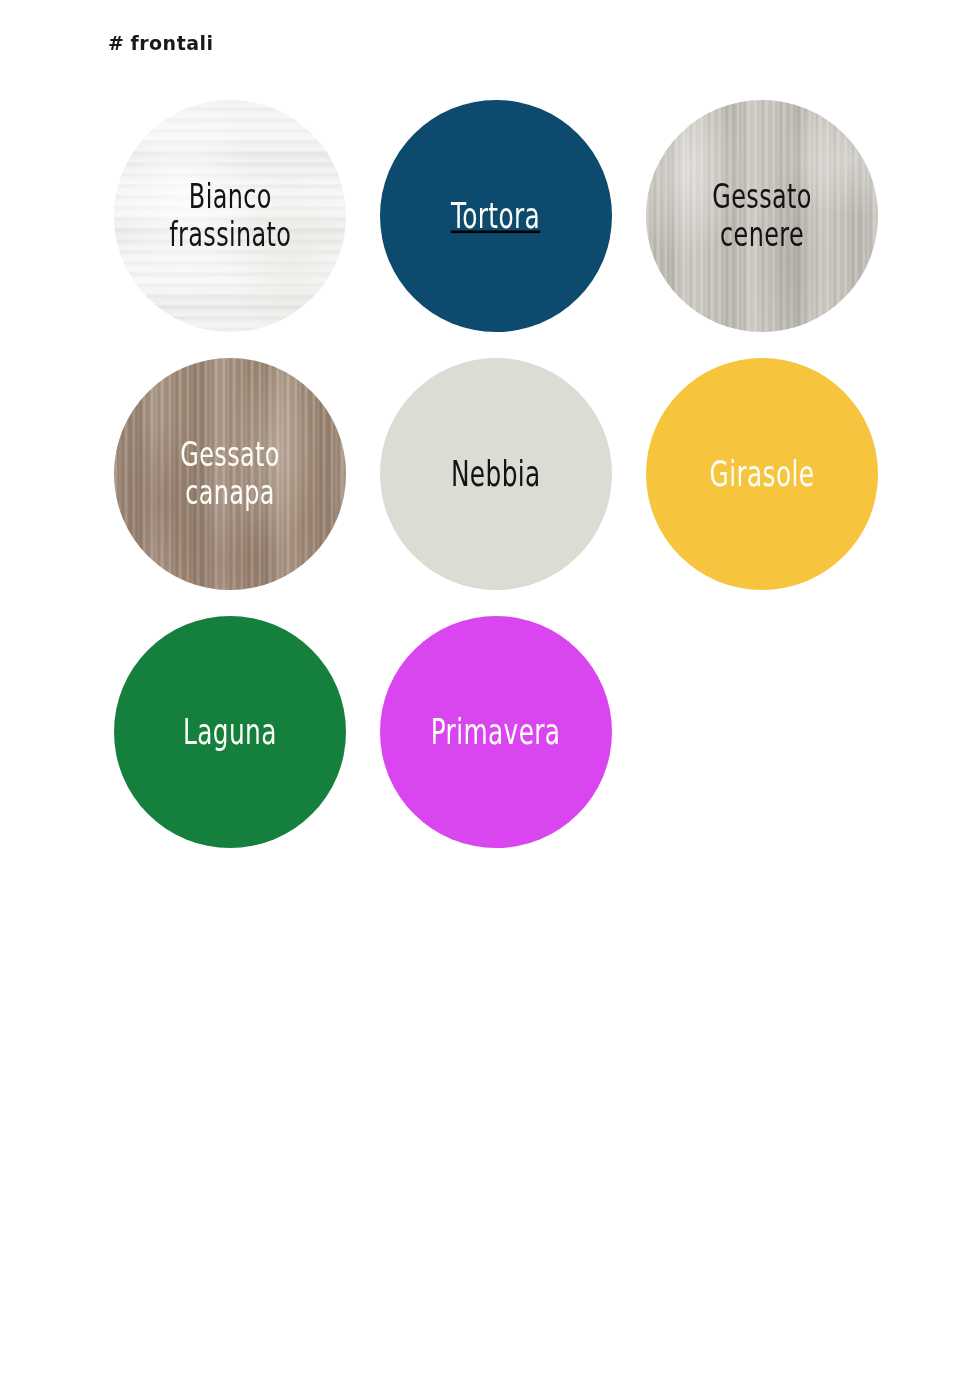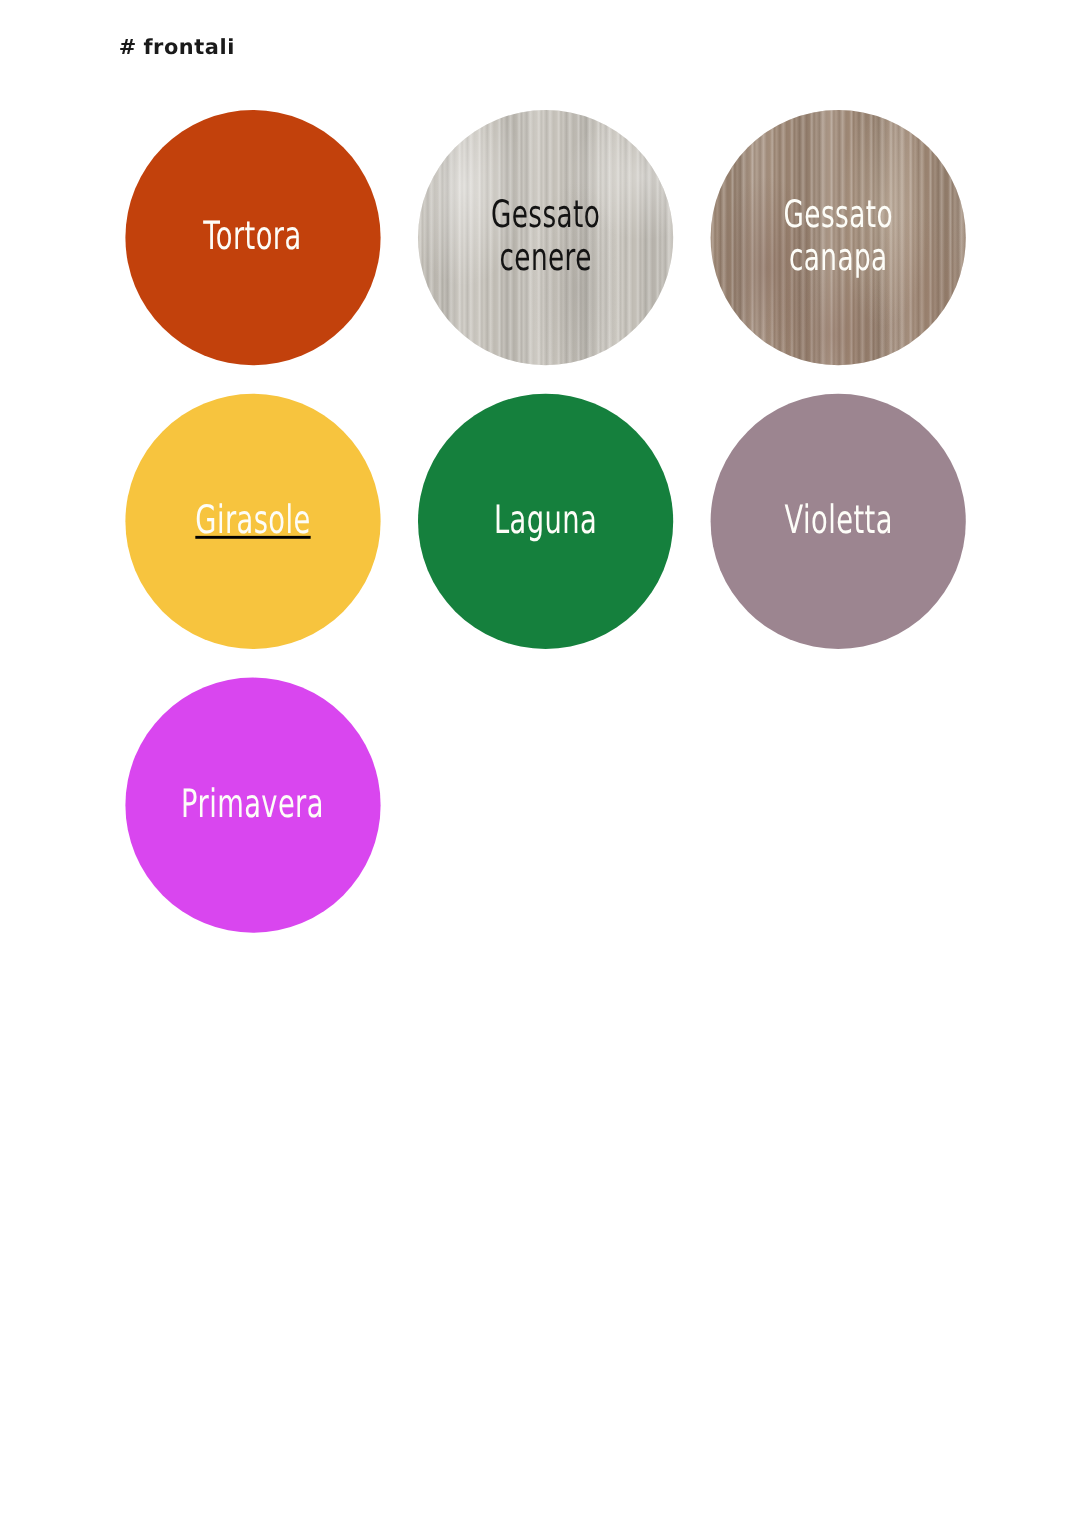--- a/index.html
+++ b/index.html
@@ -165,55 +165,63 @@
 
 <div class="page">
 
   <div class="header">
     <span class="hash">#</span>
       <span>frontali</span>
   </div>
 
   <div class="grid">
       <div class="cell">
-        <div class="swatch" style="background: #c2410c;">
+        <div class="swatch" style="background: rgb(244, 244, 242);">
+          <div class="grain grain-h"></div>
+          <div class="grain grain-blotch-white" style="z-index: 2;"></div>
+          <div class="swatch-label two-line lbl-dark" style="color: rgb(19, 19, 19);">Bianco
+frassinato</div>
+        </div>
+      </div>
+      <div class="cell">
+        <div class="swatch" style="background: #0c4a6e; text-decoration: underline;">
           <div class="swatch-label lbl-light" style="color: rgb(253, 253, 248);">Tortora</div>
         </div>
       </div>
       <div class="cell">
         <div class="swatch" style="background: rgb(199, 195, 187);">
           <div class="grain grain-v"></div>
           <div class="grain grain-blotch-grey" style="z-index: 2;"></div>
           <div class="swatch-label two-line lbl-dark" style="color: rgb(19, 19, 19);">Gessato
 cenere</div>
         </div>
       </div>
       <div class="cell">
         <div class="swatch" style="background: rgb(157, 134, 115);">
           <div class="grain grain-v"></div>
           <div class="grain grain-blotch" style="z-index: 2;"></div>
           <div class="swatch-label two-line lbl-light" style="color: rgb(253, 253, 248);">Gessato
 canapa</div>
         </div>
       </div>
       <div class="cell">
-        <div class="swatch" style="background: rgb(247, 196, 62); text-decoration: underline;">
+        <div class="swatch" style="background: rgb(220, 220, 212);">
+          <div class="swatch-label lbl-dark" style="color: rgb(19, 19, 19);">Nebbia</div>
+        </div>
+      </div>
+      <div class="cell">
+        <div class="swatch" style="background: rgb(247, 196, 62);">
           <div class="swatch-label lbl-light" style="color: rgb(253, 253, 248);">Girasole</div>
         </div>
       </div>
       <div class="cell">
         <div class="swatch" style="background: #15803d;">
           <div class="swatch-label lbl-light" style="color: rgb(253, 253, 248);">Laguna</div>
         </div>
       </div>
       <div class="cell">
-        <div class="swatch" style="background: rgb(156, 133, 144);">
-          <div class="swatch-label lbl-light" style="color: rgb(253, 253, 248);">Violetta</div>
-        </div>
-      </div>
-      <div class="cell">
         <div class="swatch" style="background: #d946ef; align-items: center;">
           <div class="swatch-label lbl-light" style="color: rgb(253, 253, 248);">Primavera</div>
         </div>
       </div>
     </div>
 
 </div>
 
 </body></html>

